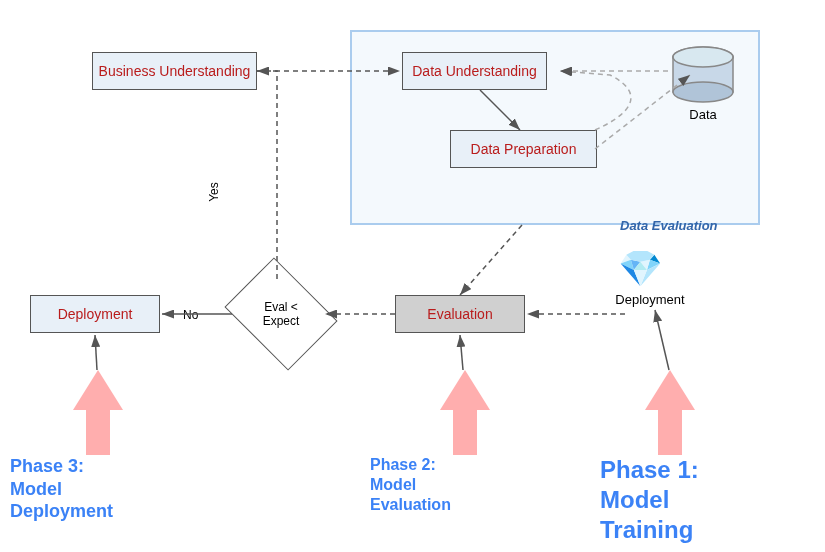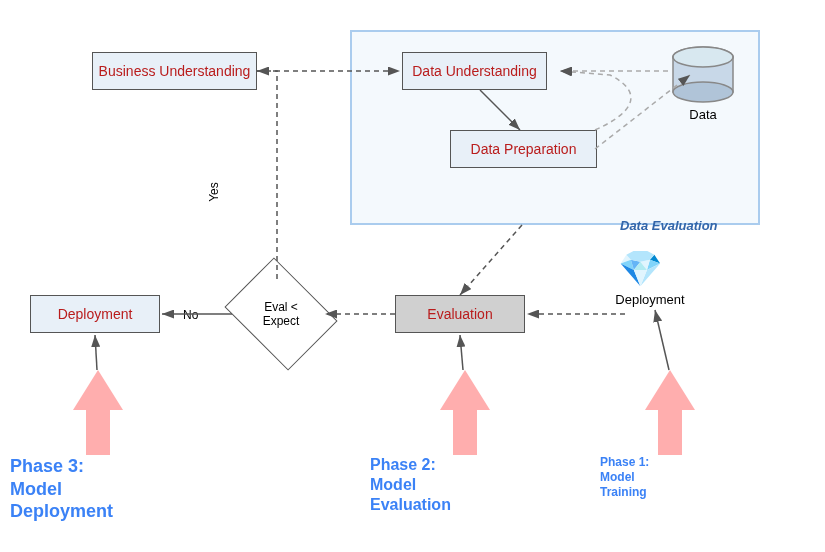--- a/index.html
+++ b/index.html
@@ -171,21 +171,21 @@
   </svg>
 
   <svg class="phase-arrow" style="position:absolute; left:435px; top:370px; width:60px; height:85px;" viewBox="0 0 60 85">
     <polygon points="30,0 55,40 42,40 42,85 18,85 18,40 5,40" fill="rgba(255,160,160,0.85)" stroke="none"></polygon>
   </svg>
 
   <svg class="phase-arrow" style="position:absolute; left:68px; top:370px; width:60px; height:85px;" viewBox="0 0 60 85">
     <polygon points="30,0 55,40 42,40 42,85 18,85 18,40 5,40" fill="rgba(255,160,160,0.85)" stroke="none"></polygon>
   </svg>
 
-  <div class="phase-label" style="left:600px; top:455px; width:155px; font-size:12px;">
+  <div class="phase-label" style="left:600px; top:455px; width:155px; font-size:24px;">
     <span>Phase 1:<br>Model<br>Training</span>
   </div>
   <div class="phase-label" style="left:370px; top:455px; width:155px; font-size:16px;">
     <span>Phase 2:<br>Model<br>Evaluation</span>
   </div>
   <div class="phase-label" style="left:10px; top:455px; width:165px; font-size:18px;">
     <span>Phase 3:<br>Model<br>Deployment</span>
   </div>
 
   <svg id="arrows">

